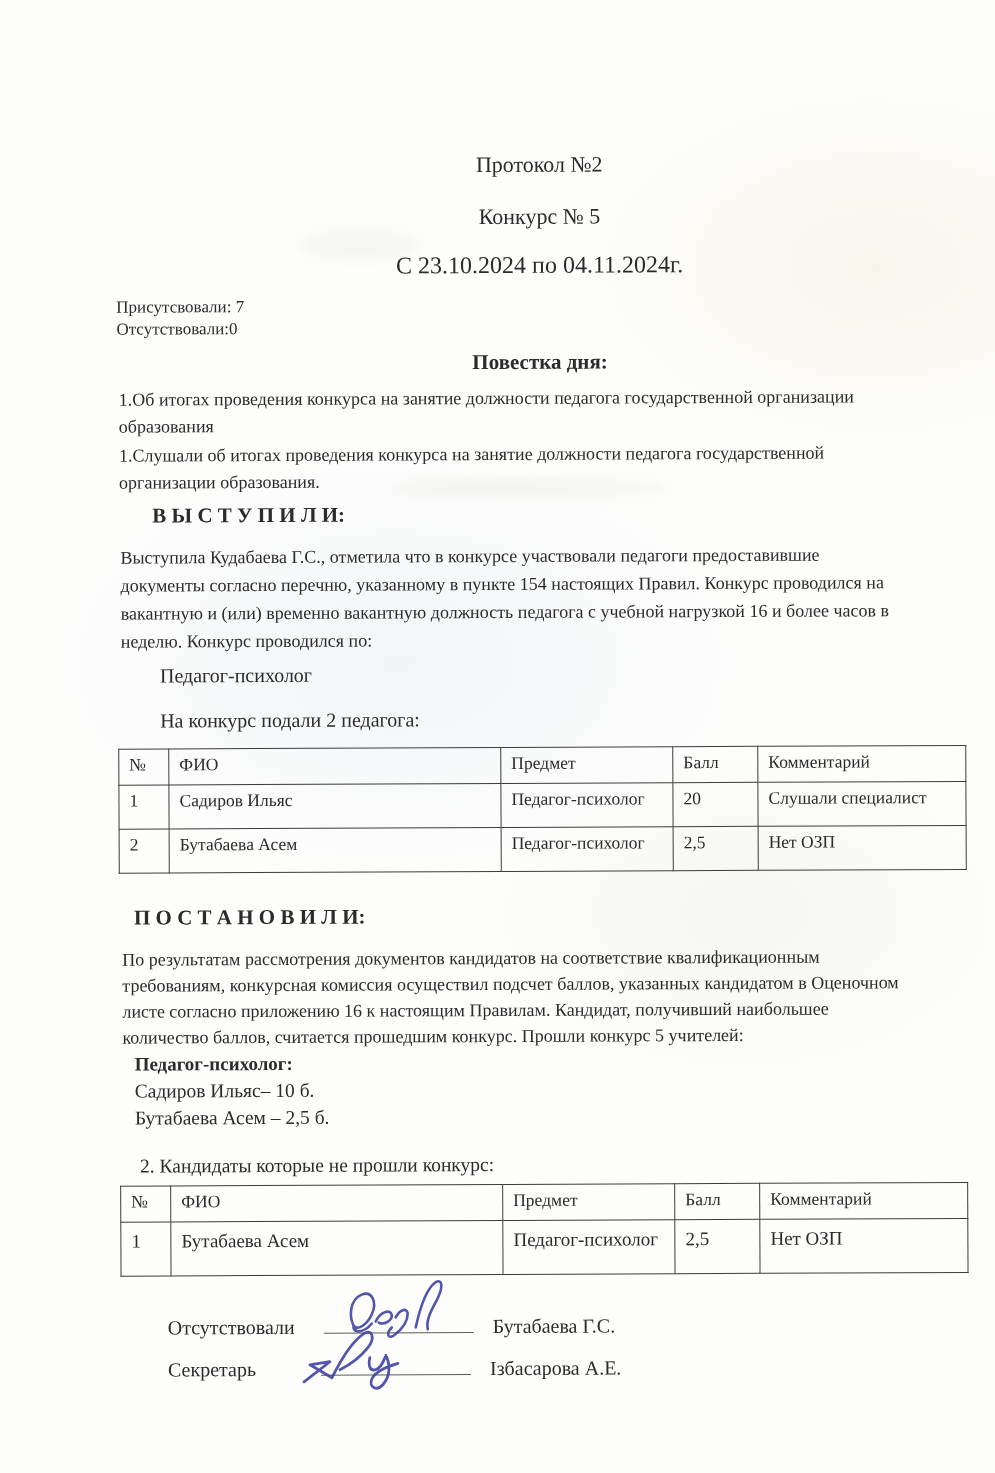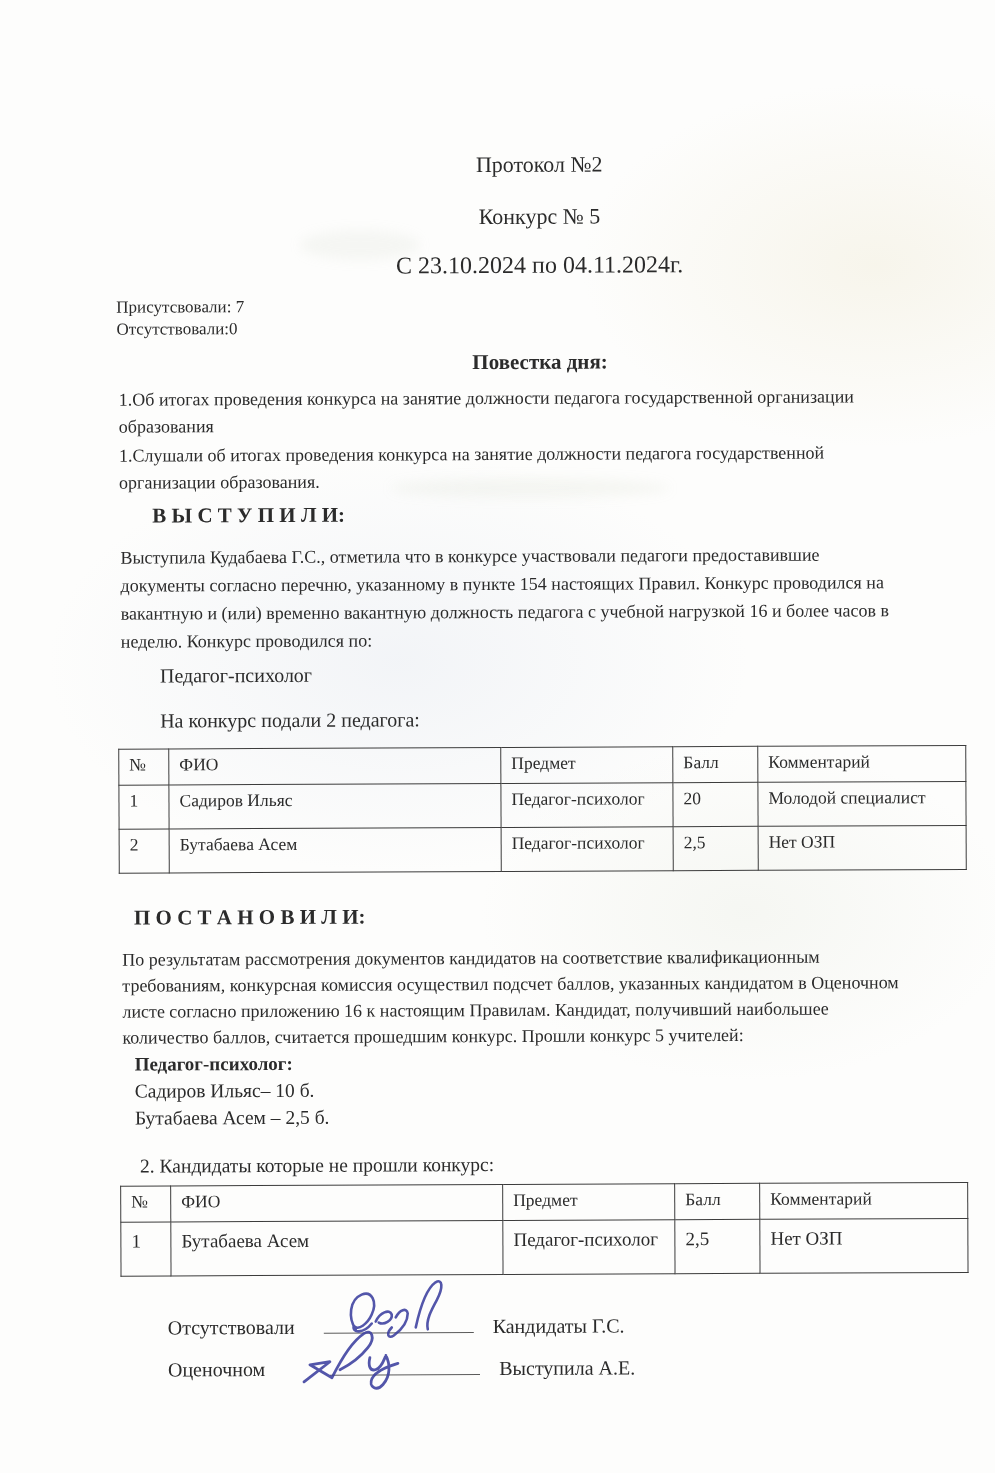--- a/index.html
+++ b/index.html
@@ -108,21 +108,21 @@
           <th>Балл</th>
           <th>Комментарий</th>
         </tr>
       </thead>
       <tbody>
         <tr>
           <td>1</td>
           <td>Садиров Ильяс</td>
           <td>Педагог-психолог</td>
           <td>20</td>
-          <td>Молодой специалист</td>
+          <td>Слушали специалист</td>
         </tr>
         <tr>
           <td>2</td>
           <td>Бутабаева Асем</td>
           <td>Педагог-психолог</td>
           <td>2,5</td>
           <td>Нет ОЗП</td>
         </tr>
       </tbody>
     </table>
@@ -161,30 +161,30 @@
           <td>Нет ОЗП</td>
         </tr>
       </tbody>
     </table>
 
     <div class="sig-block">
 
       <div class="sig-row">
         <span class="sig-label">Отсутствовали</span>
         <span class="sig-line sig-line-1"></span>
-        <span class="sig-name">Кандидаты Г.С.</span>
+        <span class="sig-name">Бутабаева Г.С.</span>
         <svg class="ink ink-chair" width="118" height="78" viewBox="0 0 118 78">
           <path fill="none" stroke="#3b3f9e" stroke-width="2.6" stroke-linecap="round" stroke-opacity="0.88" d="M16 58 C 8 46, 10 28, 22 23 C 32 19, 38 30, 32 43 C 28 52, 18 60, 14 54 C 12 62, 24 62, 32 52 M36 50 C 40 41, 50 37, 52 43 C 53 49, 44 54, 39 51 M56 46 C 60 38, 67 36, 68 42 C 68 50, 62 58, 54 64 C 48 68, 46 62, 52 56 M76 56 C 80 38, 86 18, 96 11 C 103 7, 104 16, 97 29 C 92 38, 86 49, 88 58"></path>
         </svg>
       </div>
 
       <div class="sig-row">
-        <span class="sig-label">Оценочном</span>
+        <span class="sig-label">Секретарь</span>
         <span class="sig-line sig-line-2"></span>
-        <span class="sig-name">Выступила А.Е.</span>
+        <span class="sig-name">Ізбасарова А.Е.</span>
         <svg class="ink ink-secretary" width="150" height="80" viewBox="0 0 150 80">
           <path fill="none" stroke="#3b3f9e" stroke-width="2.8" stroke-linecap="round" stroke-linejoin="round" stroke-opacity="0.88" d="M8 64 L 34 44 L 14 47 L 36 60 M36 60 C 44 44, 56 24, 68 16 C 76 11, 80 20, 72 30 C 64 40, 52 48, 44 52 M74 40 C 72 48, 74 54, 80 52 C 86 50, 88 42, 90 38 M90 38 C 94 46, 95 58, 87 67 C 81 74, 72 70, 76 61 C 80 53, 92 49, 102 46"></path>
         </svg>
       </div>
 
     </div>
 
   </div>
 </div>
 

